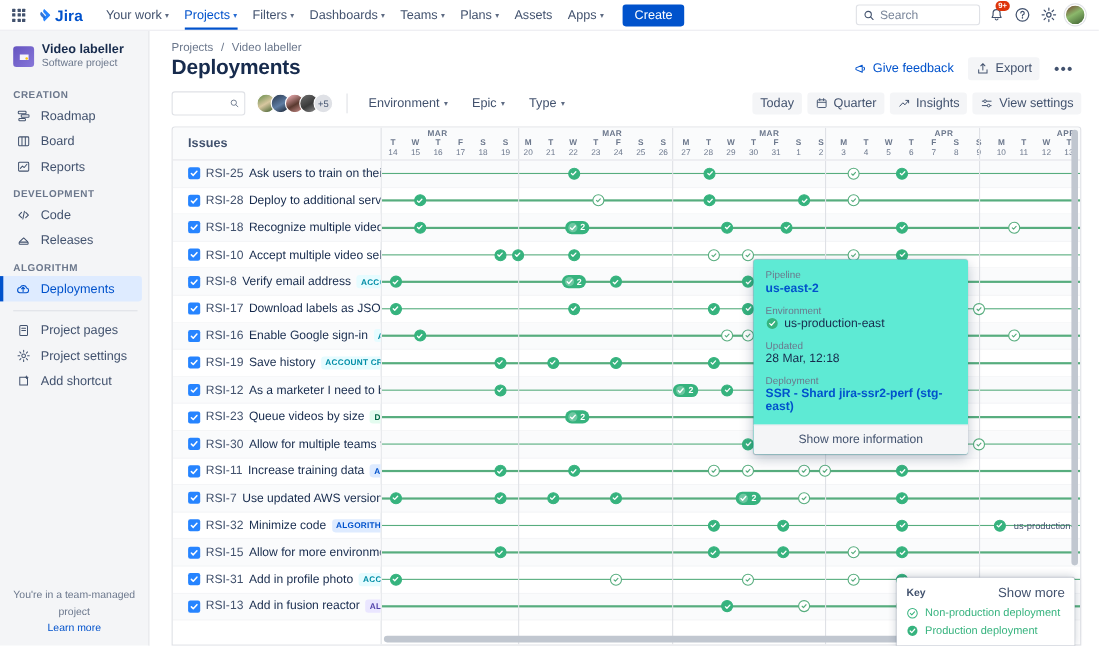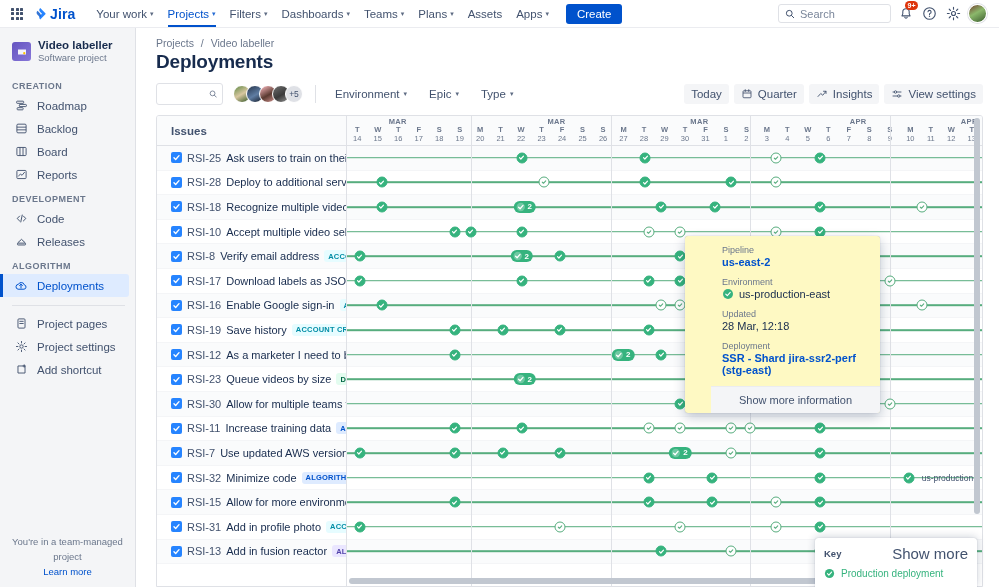--- a/index.html
+++ b/index.html
@@ -231,23 +231,23 @@
     background: #c1c7d0; border-radius: 4px; z-index: 20;
   }
   .vscroll {
     position: absolute; right: 2px; top: 2px; height: 396px; width: 6px;
     background: #c1c7d0; border-radius: 4px; z-index: 20;
   }
 
   
   #tooltip {
     position: absolute; left: 549px; top: 208px; width: 195px;
-    background: #fef9c3; border-radius: 3px;
+    background: #5eead4; border-radius: 3px;
     box-shadow: 0 4px 12px rgba(9,30,66,.25), 0 0 1px rgba(9,30,66,.31);
-    z-index: 50; overflow: hidden; padding-left: 26px;
+    z-index: 50; overflow: hidden;
   }
   .tt-body { padding: 9px 11px 10px; }
   .tt-lab { font-size: 9px; color: #6b778c; margin-bottom: 1px; }
   .tt-val { font-size: 11px; color: #172b4d; margin-bottom: 9px; }
   .tt-val.link { color: #0052cc; font-weight: 600; cursor: pointer; }
   .tt-val.last { margin-bottom: 0; }
   .tt-env { display: flex; align-items: center; gap: 5px; margin-bottom: 9px; }
   .tt-foot {
     border-top: 1px solid #ebecf0; background: #f4f5f7;
     text-align: center; font-size: 11px; color: #42526e; font-weight: 500;
@@ -256,21 +256,21 @@
 
   
   #keybox {
     position: absolute; right: 22px; bottom: 0; width: 162px;
     background: #fff; border-radius: 3px 3px 0 0;
     box-shadow: 0 -1px 8px rgba(9,30,66,.2), 0 0 1px rgba(9,30,66,.31);
     z-index: 55; padding: 7px 9px 8px;
   }
   .key-head { display: flex; align-items: center; margin-bottom: 6px; }
   .key-title { font-size: 9.5px; font-weight: 600; color: #42526e; }
-  .key-more { margin-left: auto; font-size: 15px; color: #42526e; cursor: pointer; }
+  .key-more { margin-left: auto; font-size: 12px; color: #42526e; cursor: pointer; }
   .key-item { display: flex; align-items: center; gap: 6px; font-size: 10px; color: #36b37e; margin-bottom: 5px; }
   .key-item:last-child { margin-bottom: 0; }
 </style>
 </head>
 <body>
 
 <div id="topnav">
   <div class="appswitcher">
     <div class="grid9">
         <i></i>
@@ -380,30 +380,20 @@
             <rect x="3" y="4" width="13" height="4" rx="1.2" fill="none" stroke="#42526e" stroke-width="1.7"></rect>
             <rect x="8" y="10" width="13" height="4" rx="1.2" fill="none" stroke="#42526e" stroke-width="1.7"></rect>
             <rect x="4" y="16" width="11" height="4" rx="1.2" fill="none" stroke="#42526e" stroke-width="1.7"></rect>
           </svg>
         </span>
       <span>Roadmap</span>
     </div>
     <div class="snav">
       <span class="ic">
           <svg width="13" height="13" viewBox="0 0 24 24">
-            <rect x="3.5" y="4" width="17" height="16" rx="2" fill="none" stroke="#42526e" stroke-width="1.7"></rect>
-            <line x1="3.5" y1="9.5" x2="20.5" y2="9.5" stroke="#42526e" stroke-width="1.7"></line>
-            <line x1="3.5" y1="14.5" x2="20.5" y2="14.5" stroke="#42526e" stroke-width="1.7"></line>
-          </svg>
-        </span>
-      <span>Backlog</span>
-    </div>
-    <div class="snav">
-      <span class="ic">
-          <svg width="13" height="13" viewBox="0 0 24 24">
             <rect x="3.5" y="4.5" width="17" height="15" rx="1.6" fill="none" stroke="#42526e" stroke-width="1.7"></rect>
             <line x1="9.2" y1="4.5" x2="9.2" y2="19.5" stroke="#42526e" stroke-width="1.7"></line>
             <line x1="14.8" y1="4.5" x2="14.8" y2="19.5" stroke="#42526e" stroke-width="1.7"></line>
           </svg>
         </span>
       <span>Board</span>
     </div>
     <div class="snav">
       <span class="ic">
           <svg width="13" height="13" viewBox="0 0 24 24">
@@ -485,20 +475,39 @@
 
   <div id="main">
     <div class="crumbs">
       <a>Projects</a>
       <span class="sep">/</span>
       <a>Video labeller</a>
     </div>
 
     <div class="titlerow">
       <h1 class="page-title">Deployments</h1>
+      <div class="title-actions">
+        <button class="ghost-btn fb-link">
+          <svg width="13" height="13" viewBox="0 0 24 24">
+              <path d="M4 10.5v3l10.5 4.5V6z" fill="none" stroke="#0052cc" stroke-width="1.7" stroke-linejoin="round"></path>
+              <path d="M17 9.5a3 3 0 0 1 0 5" fill="none" stroke="#0052cc" stroke-width="1.7" stroke-linecap="round"></path>
+            </svg>
+          <span>Give feedback</span>
+        </button>
+        <button class="ghost-btn grey">
+          <svg width="13" height="13" viewBox="0 0 24 24">
+              <path d="M12 3.5v10.5M8.5 7 12 3.5 15.5 7" fill="none" stroke="#42526e" stroke-width="1.7" stroke-linecap="round" stroke-linejoin="round"></path>
+              <path d="M5 13.5v5.5h14v-5.5" fill="none" stroke="#42526e" stroke-width="1.7" stroke-linecap="round"></path>
+            </svg>
+          <span>Export</span>
+        </button>
+        <button class="ghost-btn">
+          <span style="letter-spacing:1px;font-size:14px;line-height:10px;">•••</span>
+        </button>
+      </div>
     </div>
 
     <div class="toolbar">
       <div class="filt-search">
         <input type="text" placeholder="" style="">
         <svg width="10" height="10" viewBox="0 0 16 16">
             <circle cx="6.8" cy="6.8" r="4.6" fill="none" stroke="#6b778c" stroke-width="1.6"></circle>
             <line x1="10.3" y1="10.3" x2="14" y2="14" stroke="#6b778c" stroke-width="1.6" stroke-linecap="round"></line>
           </svg>
       </div>
@@ -1400,20 +1409,27 @@
       <div class="tt-foot">Show more information</div>
     </div>
 
     <div id="keybox">
       <div class="key-head">
         <span class="key-title">Key</span>
         <span class="key-more">Show more</span>
       </div>
       <div class="key-item">
         <svg width="11" height="11" viewBox="0 0 24 24">
+            <circle cx="12" cy="12" r="9.5" fill="#fff" stroke="#36b37e" stroke-width="2"></circle>
+            <polyline points="7.8,12.3 10.7,15.2 16.2,9.2" fill="none" stroke="#36b37e" stroke-width="2" stroke-linecap="round" stroke-linejoin="round"></polyline>
+          </svg>
+        <span>Non-production deployment</span>
+      </div>
+      <div class="key-item">
+        <svg width="11" height="11" viewBox="0 0 24 24">
             <circle cx="12" cy="12" r="10" fill="#36b37e"></circle>
             <polyline points="7.5,12.3 10.6,15.4 16.5,8.8" fill="none" stroke="#fff" stroke-width="2.4" stroke-linecap="round" stroke-linejoin="round"></polyline>
           </svg>
         <span>Production deployment</span>
       </div>
     </div>
   </div>
 </div>
 
 </body></html>

